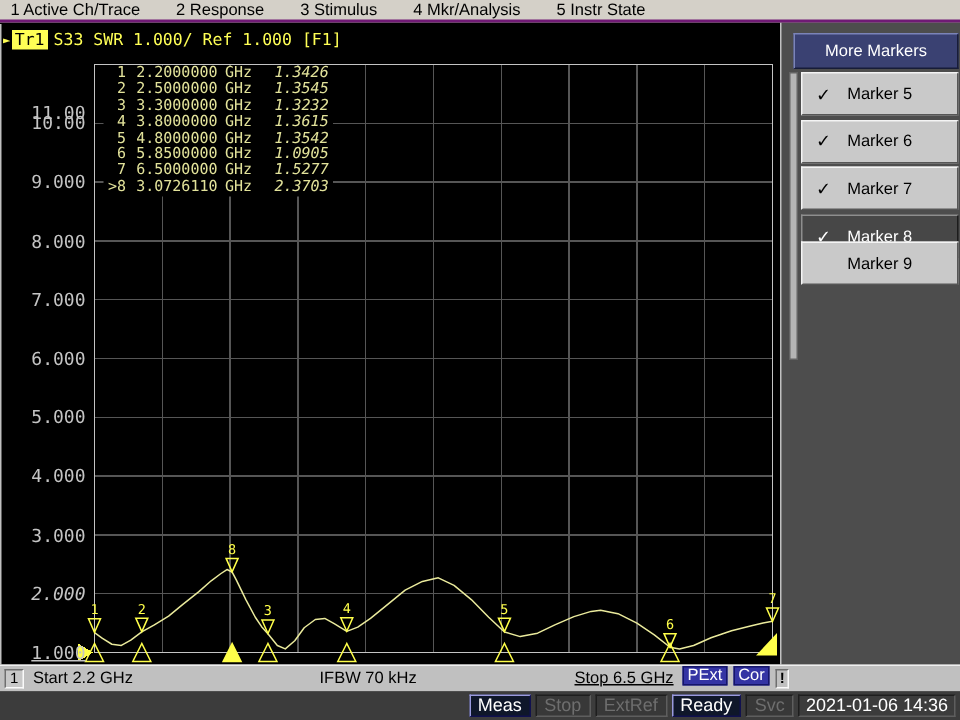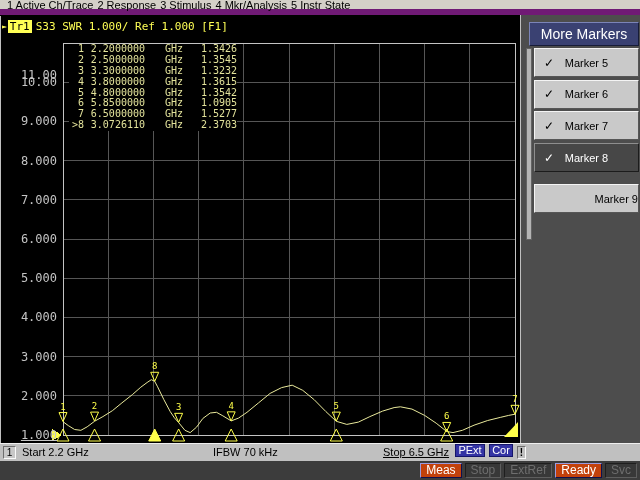--- a/index.html
+++ b/index.html
@@ -1,46 +1,46 @@
 <!DOCTYPE html>
 <html><head>
 <meta charset="utf-8">
 <style>
   html,body{margin:0;padding:0;background:#000;}
   .screen{position:relative;width:640px;height:480px;background:#000;overflow:hidden;
           font-family:"Liberation Sans",sans-serif;-webkit-font-smoothing:none;}
   
   .menubar{position:absolute;left:0;top:0;width:640px;height:15px;background:#d4d0c8;
-           border-bottom:6px solid #701a75;display:flex;align-items:center;gap:4px;
+           border-bottom:2px solid #701a75;display:flex;align-items:center;gap:24px;
            padding-left:7px;font-size:11px;color:#000;box-sizing:border-box;z-index:30;}
   .menu-item{white-space:nowrap;cursor:default;}
   
   .main-bg{position:absolute;left:0;top:16px;width:522px;height:427px;background:#000;
            border-left:1px solid #c0c0c0;box-sizing:border-box;}
   svg.plot{position:absolute;left:0;top:0;width:640px;height:480px;pointer-events:none;z-index:5;}
   .trace-header{position:absolute;left:2px;top:20px;z-index:8;display:flex;align-items:center;
                 font-family:"DejaVu Sans Mono",monospace;font-size:11px;color:#ffff55;}
   .trace-arrow{font-size:8px;margin-right:1px;color:#ffff55;}
   .tr1{background:#ffff55;color:#000;padding:0 2px;margin-right:4px;}
   .ylabels{z-index:6;}
   .ylabel{position:absolute;left:0;width:57px;text-align:right;transform:translateY(-50%);
           font-family:"DejaVu Sans Mono",monospace;font-size:12px;color:#c4c4c4;z-index:6;}
   .mtable{position:absolute;left:69px;top:44px;z-index:7;
           font-family:"DejaVu Sans Mono",monospace;font-size:10px;color:#e2e29a;}
   .mrow{display:flex;height:10.9px;line-height:10.9px;background:#000;white-space:pre;}
   .m-num{width:15px;text-align:right;}
   .m-freq{width:61px;text-align:right;}
-  .m-unit{margin-left:20px;}
-  .m-val{width:42px;text-align:right;margin-left:12px;}
+  .m-unit{margin-left:5px;}
+  .m-val{width:42px;text-align:center;margin-left:12px;font-style:italic;}
   
   .sidebar{position:absolute;left:520px;top:15px;width:120px;height:428px;background:#4d4d4d;
            border-left:1px solid #c0c0c0;box-sizing:border-box;z-index:20;}
   .sk-header{position:absolute;left:8px;top:7px;width:110px;height:24px;background:#3a4172;
              border:1px solid;border-color:#7b84b8 #171c38 #171c38 #7b84b8;box-sizing:border-box;
-             color:#fff;font-size:14px;display:flex;align-items:center;justify-content:center;}
+             color:#fff;font-size:11px;display:flex;align-items:center;justify-content:center;}
   .sk-rail{position:absolute;left:5px;top:33px;width:6px;height:192px;background:#b4b4b4;
            border:1px solid #636363;box-sizing:border-box;}
   .sk-btn{position:absolute;left:13px;width:105px;height:29px;background:#c9c9c9;
           border:1px solid;border-color:#f4f4f4 #565656 #565656 #f4f4f4;box-sizing:border-box;
           display:flex;align-items:center;justify-content:center;font-size:11px;color:#000;cursor:default;}
   .sk-btn.active{background:#474747;color:#fff;border-color:#8e8e8e #1c1c1c #1c1c1c #8e8e8e;}
   .sk-check{position:absolute;left:9px;font-size:12px;}
   
   .chbar{position:absolute;left:0;top:443px;width:640px;height:18px;background:#c0c0c0;
          border-top:1px solid #efefef;box-sizing:border-box;font-size:11px;color:#000;z-index:30;}
@@ -56,21 +56,21 @@
   .badge-pext{left:455px;width:30px;}
   .badge-cor{left:489px;width:24px;}
   .badge-alert{position:absolute;left:517px;top:2px;width:9px;height:13px;box-sizing:border-box;
                border:1px solid;border-color:#6e6e6e #fafafa #fafafa #6e6e6e;text-align:center;
                line-height:11px;font-size:10px;font-weight:bold;color:#000;}
   
   .sysbar{position:absolute;left:0;top:461px;width:640px;height:19px;background:#3c3c3c;
           display:flex;align-items:center;justify-content:flex-end;gap:3px;padding-right:3px;
           box-sizing:border-box;font-size:12px;z-index:30;}
   .sys-badge{height:15px;line-height:13px;padding:0 5px;border:1px solid;box-sizing:border-box;}
-  .sys-on{background:#c2410c;color:#fff;border-color:#9a9ade #10104e #10104e #9a9ade;}
+  .sys-on{background:#0f172a;color:#fff;border-color:#9a9ade #10104e #10104e #9a9ade;}
   .sys-off{color:#6e6e6e;background:#383838;border-color:#1e1e1e #5e5e5e #5e5e5e #1e1e1e;}
   .sys-dt{color:#fff;background:#3c3c3c;border:1px solid;padding:0 4px;height:15px;line-height:13px;
           border-color:#1e1e1e #5e5e5e #5e5e5e #1e1e1e;box-sizing:border-box;}
 </style>
 </head>
 <body>
 
 <div class="screen">
 
   <div class="main-bg"></div>
@@ -126,21 +126,21 @@
   <div class="ylabels">
       <div class="ylabel" style="top: 35px; margin-top: 40px;">11.00</div>
       <div class="ylabel" style="top: 82.2px;">10.00</div>
       <div class="ylabel" style="top: 121.4px;">9.000</div>
       <div class="ylabel" style="top: 160.6px;">8.000</div>
       <div class="ylabel" style="top: 199.8px;">7.000</div>
       <div class="ylabel" style="top: 239px;">6.000</div>
       <div class="ylabel" style="top: 278.2px;">5.000</div>
       <div class="ylabel" style="top: 317.4px;">4.000</div>
       <div class="ylabel" style="top: 356.6px;">3.000</div>
-      <div class="ylabel" style="top: 395.8px;">2.000</div>
+      <div class="ylabel" style="top: 395.8px; font-style: italic;">2.000</div>
       <div class="ylabel" style="top: 435px; text-decoration: underline;">1.000</div>
     </div>
 
   <div class="trace-header">
     <span class="trace-arrow">►</span>
     <span class="tr1">Tr1</span>
     <span>S33 SWR 1.000/ Ref 1.000 [F1]</span>
   </div>
 
   <div class="mtable">
@@ -175,21 +175,21 @@
           <span>Marker 6</span>
         </div>
         <div class="sk-btn" style="top: 96.4px;">
           <span class="sk-check">✓</span>
           <span>Marker 7</span>
         </div>
         <div class="sk-btn active" style="top: 128.1px;">
           <span class="sk-check">✓</span>
           <span>Marker 8</span>
         </div>
-        <div class="sk-btn" style="top: 169px; justify-content: flex-end;">
+        <div class="sk-btn" style="top: 146px;">
           <span>Marker 9</span>
         </div>
       </div>
   </div>
 
   <div class="chbar">
     <span class="ch-num">1</span>
     <span class="ch-start">Start 2.2 GHz</span>
     <span class="ch-ifbw">IFBW 70 kHz</span>
     <span class="ch-stop">Stop 6.5 GHz</span>
@@ -199,15 +199,16 @@
   </div>
 
   <div class="sysbar">
     <span id="sys-items" style="display:flex;gap:3px;">
         <span class="sys-badge sys-on">Meas</span>
         <span class="sys-badge sys-off">Stop</span>
         <span class="sys-badge sys-off">ExtRef</span>
         <span class="sys-badge sys-on">Ready</span>
         <span class="sys-badge sys-off">Svc</span>
       </span>
+    <span class="sys-dt">2021-01-06 14:36</span>
   </div>
 
 </div>
 
 </body></html>

